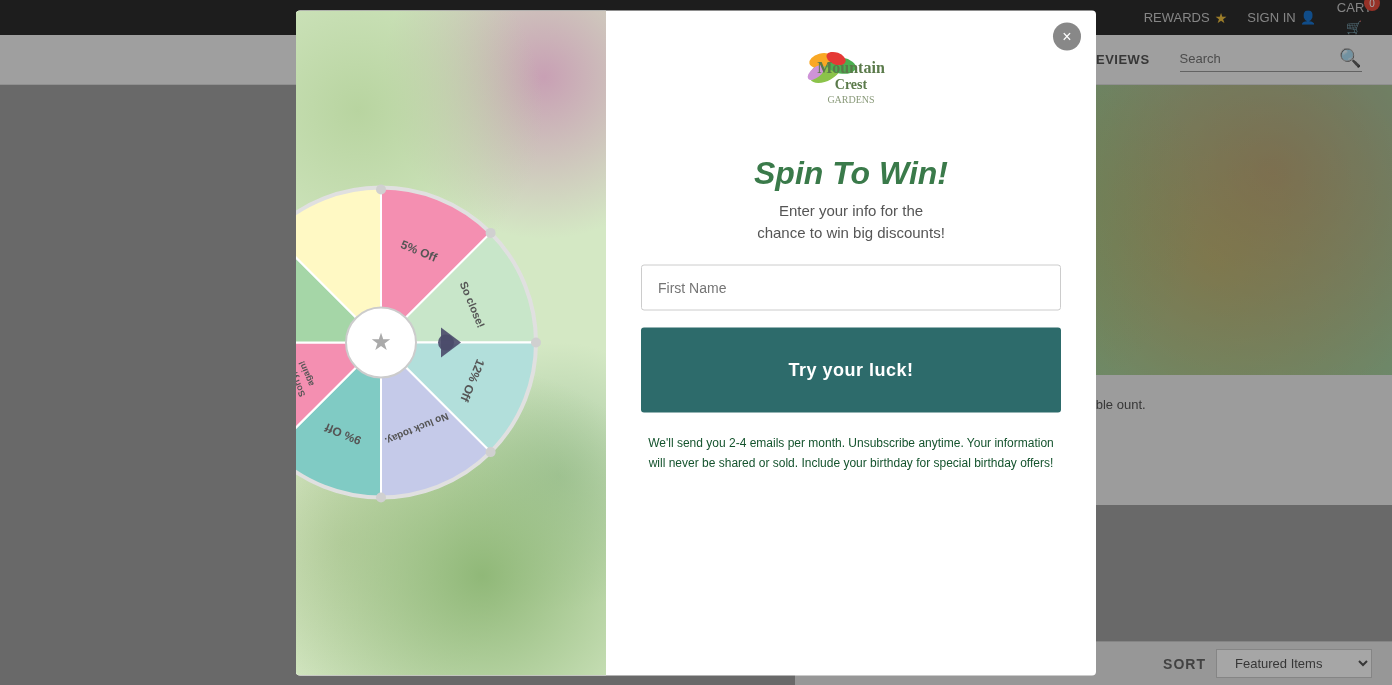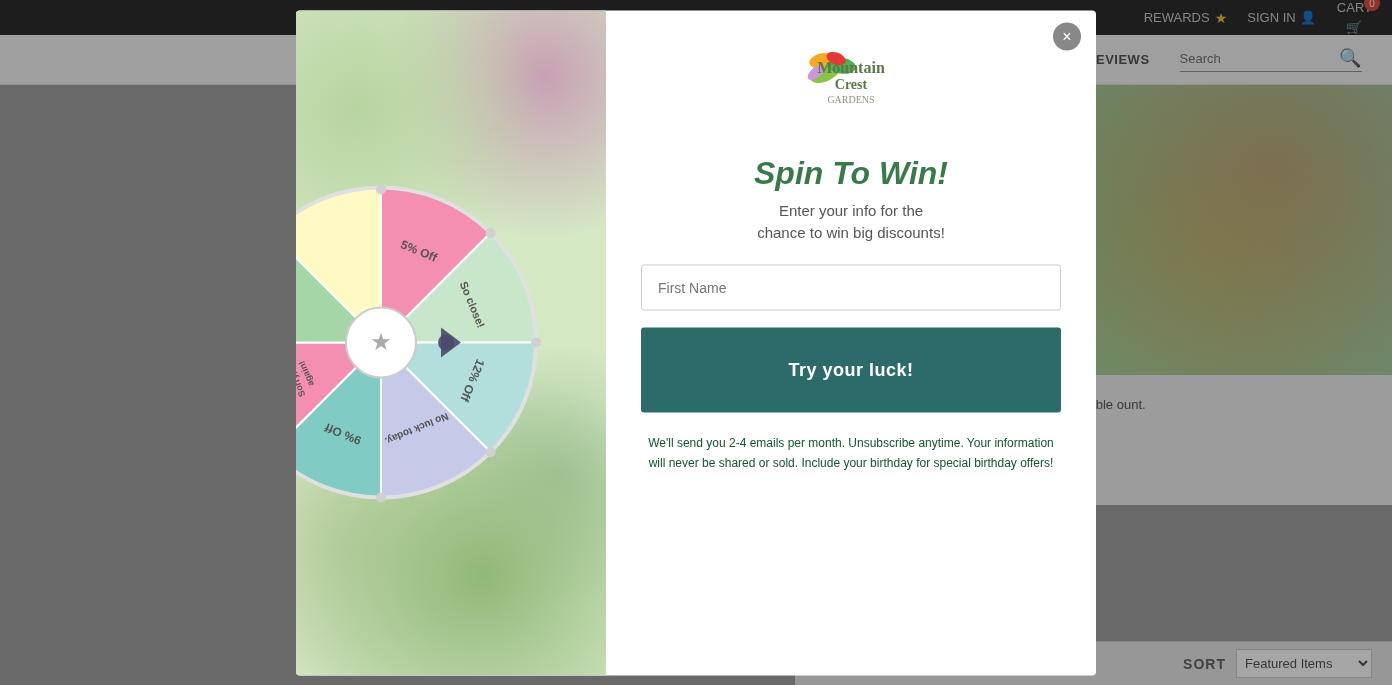--- a/index.html
+++ b/index.html
@@ -160,21 +160,21 @@
       align-items: center;
       justify-content: flex-end;
       padding: 0 20px;
       gap: 10px;
       border-top: 1px solid #ccc;
     }
     .sort-label { font-size: 14px; color: #666; font-weight: 600; letter-spacing: 1px; }
     .sort-select {
       border: 1px solid #ccc;
       background: white;
-      padding: 5px 4px;
+      padding: 5px 14px;
       font-size: 13px;
       color: #555;
       cursor: pointer;
     }
 
     
     .modal-backdrop {
       position: absolute;
       top: 0; left: 0; right: 0; bottom: 0;
       background: rgba(0,0,0,0.35);

